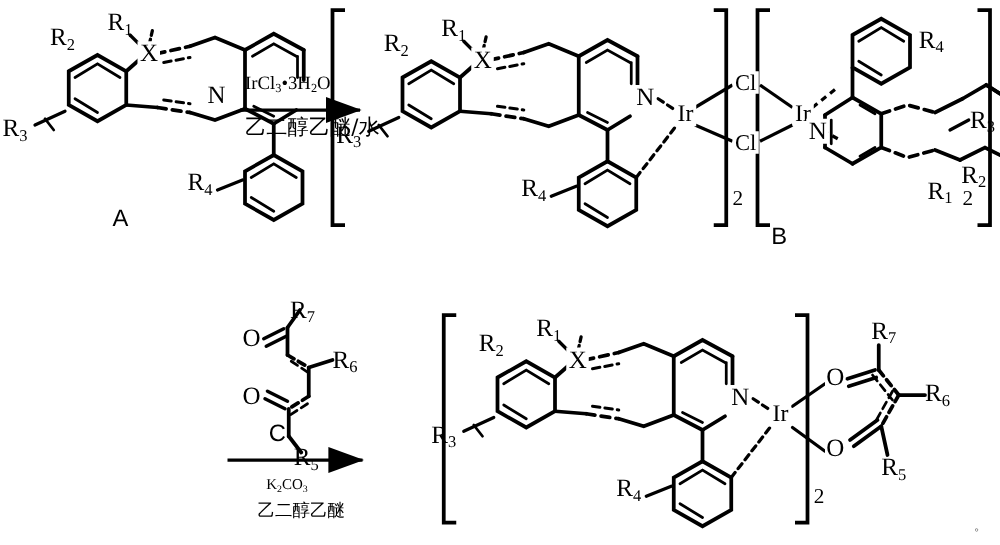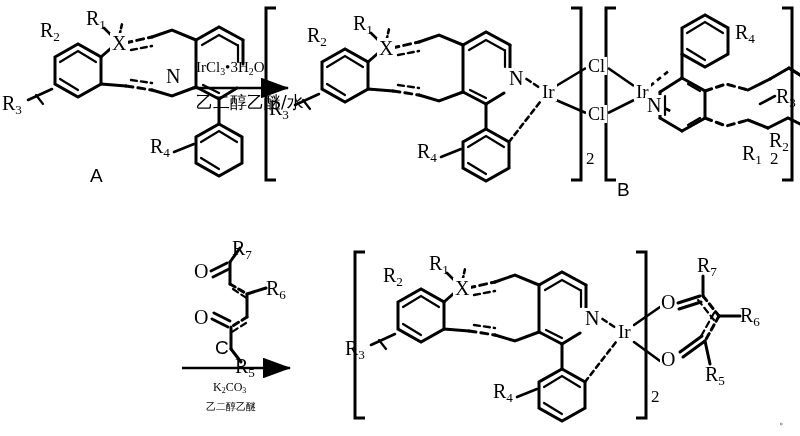--- a/index.html
+++ b/index.html
@@ -266,21 +266,21 @@
   <div class="lbl stepname" style="left:617px;top:180px;font-size:19px;"><span>B</span></div>
 
   <div class="lbl atom" style="left:232px;top:238px;font-size:20px;"><span>R</span><span class="sub">7</span></div>
   <div class="lbl atom" style="left:193px;top:261px;font-size:20px;background:#fff;padding:0 1px;"><span>O</span></div>
   <div class="lbl atom" style="left:193px;top:307px;font-size:20px;background:#fff;padding:0 1px;"><span>O</span></div>
   <div class="lbl atom" style="left:266px;top:278px;font-size:20px;"><span>R</span><span class="sub">6</span></div>
   <div class="lbl atom" style="left:235px;top:356px;font-size:20px;"><span>R</span><span class="sub">5</span></div>
   <div class="lbl stepname" style="left:215px;top:338px;font-size:19px;"><span>C</span></div>
 
   <div class="lbl atom" style="left:213px;top:381px;font-size:12px;"><span>K</span><span class="sub">2</span><span>CO</span><span class="sub">3</span></div>
-  <div class="lbl cjk" style="left:206px;top:402px;font-size:10px;"><span>乙二醇乙醚</span></div>
+  <div class="lbl cjk" style="left:206px;top:402px;font-size:14px;"><span>乙二醇乙醚</span></div>
 
   <div class="lbl atom" style="left:429px;top:253px;font-size:20px;"><span>R</span><span class="sub">1</span></div>
   <div class="lbl atom" style="left:383px;top:265px;font-size:20px;"><span>R</span><span class="sub">2</span></div>
   <div class="lbl atom" style="left:345px;top:338px;font-size:20px;"><span>R</span><span class="sub">3</span></div>
   <div class="lbl atom" style="left:493px;top:381px;font-size:20px;"><span>R</span><span class="sub">4</span></div>
   <div class="lbl atom" style="left:453px;top:278px;font-size:20px;background:#fff;padding:0 2px;"><span>X</span></div>
   <div class="lbl atom" style="left:583px;top:308px;font-size:20px;background:#fff;padding:0 2px;"><span>N</span></div>
   <div class="lbl atom" style="left:616px;top:322px;font-size:19px;background:#fff;padding:0 2px;"><span>Ir</span></div>
   <div class="lbl atom" style="left:660px;top:292px;font-size:20px;background:#fff;padding:0 1px;"><span>O</span></div>
   <div class="lbl atom" style="left:660px;top:349px;font-size:20px;background:#fff;padding:0 1px;"><span>O</span></div>

